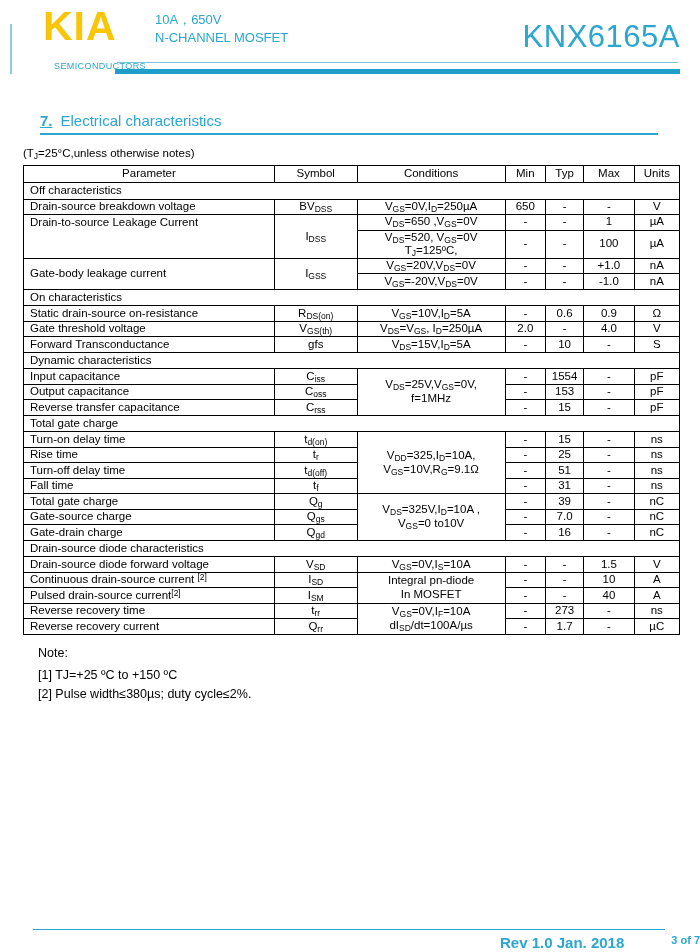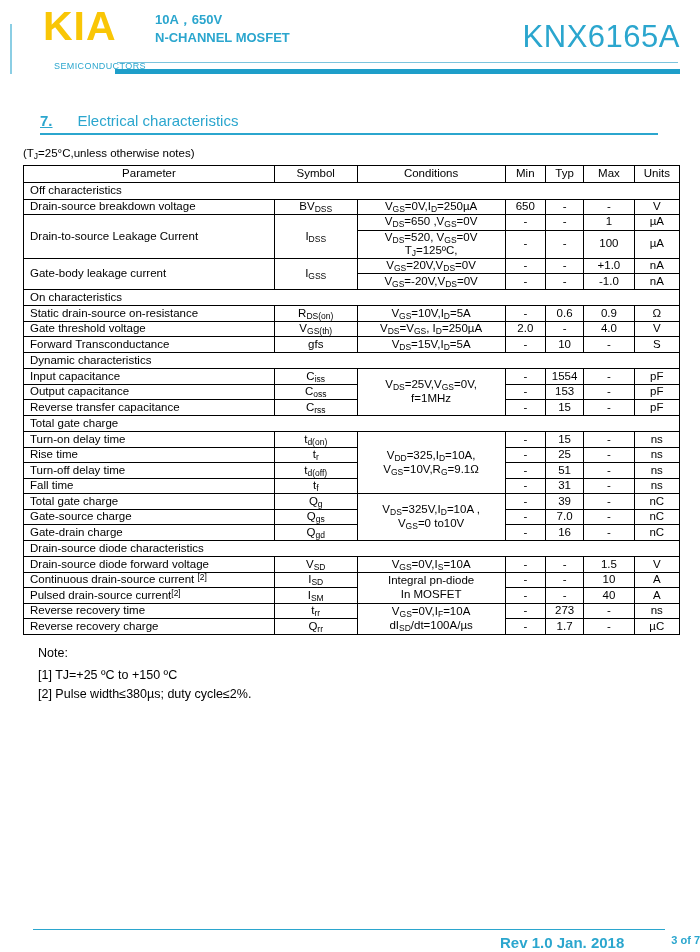--- a/index.html
+++ b/index.html
@@ -16,52 +16,52 @@
   }
   .abs{position:absolute;}
   
   .edge-line{left:10px;top:24px;width:2px;height:50px;background:var(--accent);opacity:.55;}
   .logo-text{
     left:43px;top:6px;font-size:41px;font-weight:800;letter-spacing:1px;
     color:var(--logo-yellow);line-height:1;
   }
   .logo-sub{left:34px;top:61px;font-size:9px;letter-spacing:.4px;color:var(--accent);margin-left:20px;}
   .device-block{left:155px;top:11px;line-height:1.35;}
-  .device-rating,.device-type{font-size:13px;font-weight:bold;color:var(--accent);}
+  .device-rating,.device-type{font-size:13px;font-weight:normal;color:var(--accent);}
   .part-number{
     right:20px;top:21px;font-size:31px;font-weight:400;letter-spacing:.5px;
     color:var(--accent);line-height:1;
   }
   .header-thin-line{left:117px;top:62px;width:561px;height:1px;background:#7CC4DD;}
   .header-thick-line{left:115px;top:69px;width:565px;height:5px;background:var(--accent-dark);}
   
   .section-title{
     left:40px;top:112px;width:618px;padding-bottom:4px;
     border-bottom:2px solid var(--accent);
     font-size:15px;color:var(--accent);
   }
   .sec-num{font-weight:bold;text-decoration:underline;}
-  .sec-rest{margin-left:25px;}
+  .sec-rest{margin-left:8px;}
   
   .table-caption{
     left:23px;top:147px;width:655px;text-align:left;font-size:11.5px;color:#000;
   }
   table.spec-table{
     left:23px;top:165px;width:657px;position:absolute;
     border-collapse:collapse;table-layout:fixed;
     font-size:11.5px;color:#000;
   }
   .spec-table th,.spec-table td{
     border:1px solid #000;padding:0 3px;
     text-align:center;vertical-align:middle;line-height:1.18;
   }
   .spec-table th{height:17px;font-weight:400;font-size:11.5px;}
   .spec-table td{height:15.5px;white-space:pre-line;}
   .spec-table td.param{text-align:left;padding-left:6px;}
-  .spec-table td.param[style*="top"]{padding-top:15px;margin-left:44px;}
+  .spec-table td.param[style*="top"]{padding-top:1px;margin-left:44px;}
   .spec-table td.sec{text-align:left;padding-left:6px;height:16.5px;margin-left:44px;}
   sub,sup{font-size:8.5px;line-height:0;}
   sub{vertical-align:-2px;}
   sup{vertical-align:3px;}
   
   .notes{left:38px;top:646px;font-size:12.5px;display:flex;gap:6px;flex-direction:column;}
   .note-lines{line-height:1.5;}
   
   .footer-line{left:33px;top:929px;width:632px;height:1px;background:var(--accent);}
   .footer-page{
@@ -313,21 +313,21 @@
         <td class="param">Reverse recovery time</td>
         <td class="sym">t<sub>rr</sub></td>
         <td class="cond" rowspan="2">V<sub>GS</sub>=0V,I<sub>F</sub>=10A
 dI<sub>SD</sub>/dt=100A/µs</td>
         <td class="val">-</td>
         <td class="val">273</td>
         <td class="val">-</td>
         <td class="unit">ns</td>
       </tr>
       <tr>
-        <td class="param">Reverse recovery charge</td>
+        <td class="param">Reverse recovery current</td>
         <td class="sym">Q<sub>rr</sub></td>
         <td class="val">-</td>
         <td class="val">1.7</td>
         <td class="val">-</td>
         <td class="unit">µC</td>
       </tr>
     </tbody>
 </table>
 
 <div class="abs notes">

